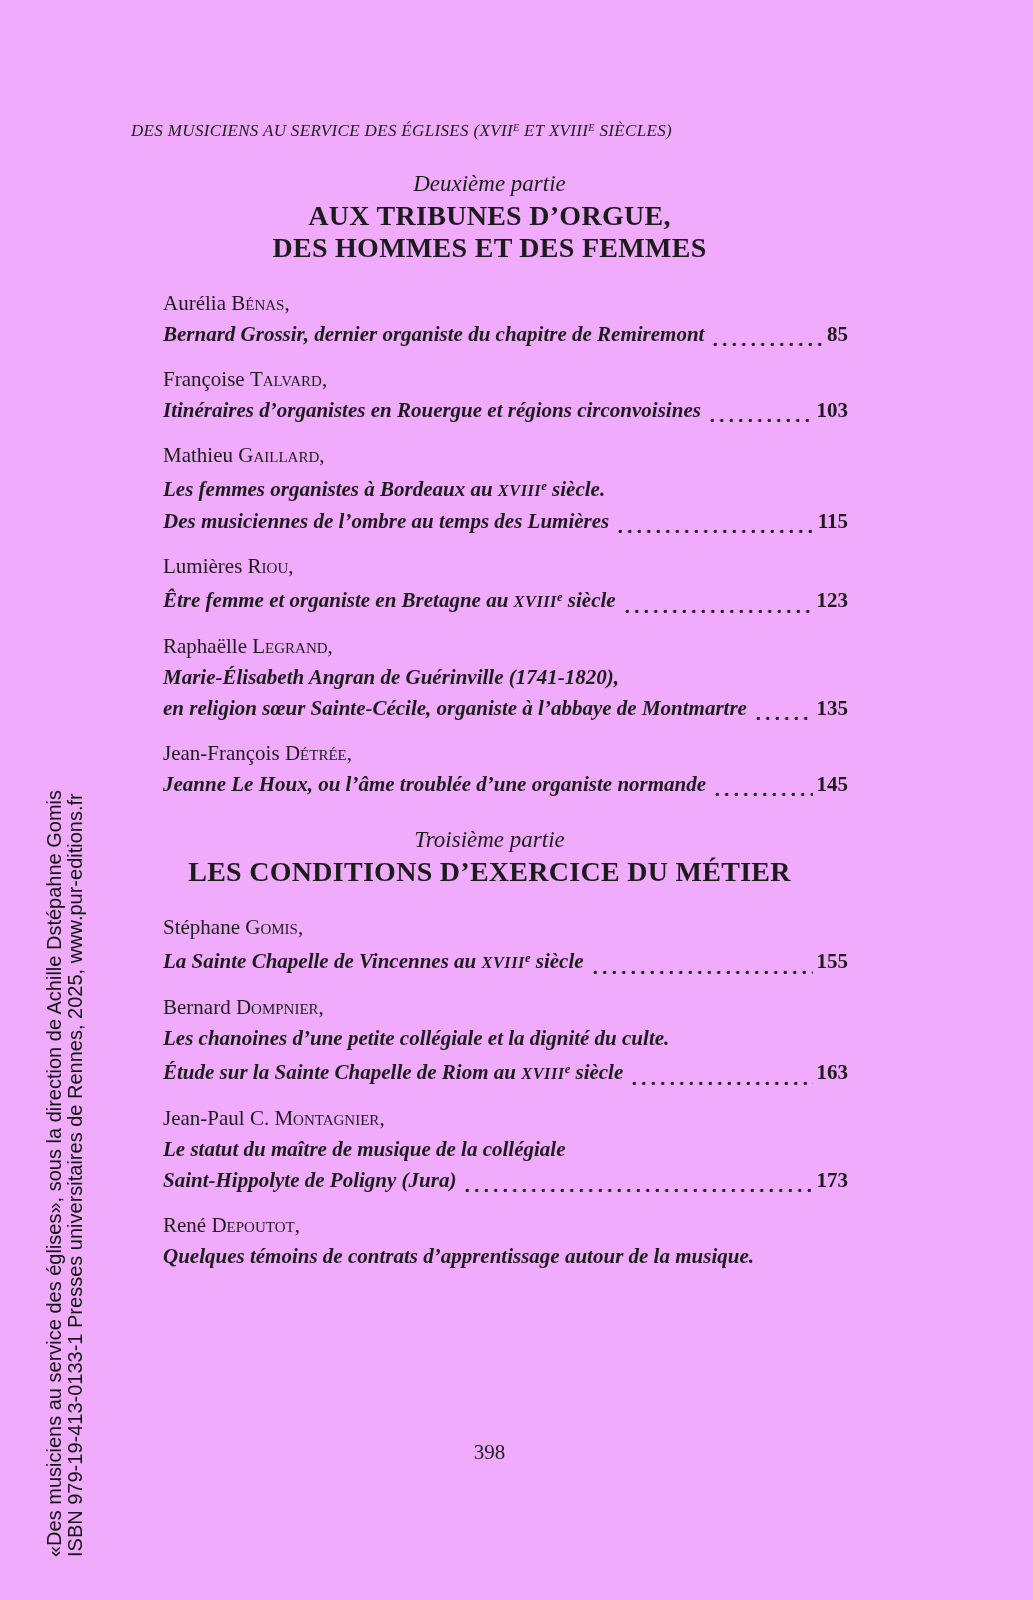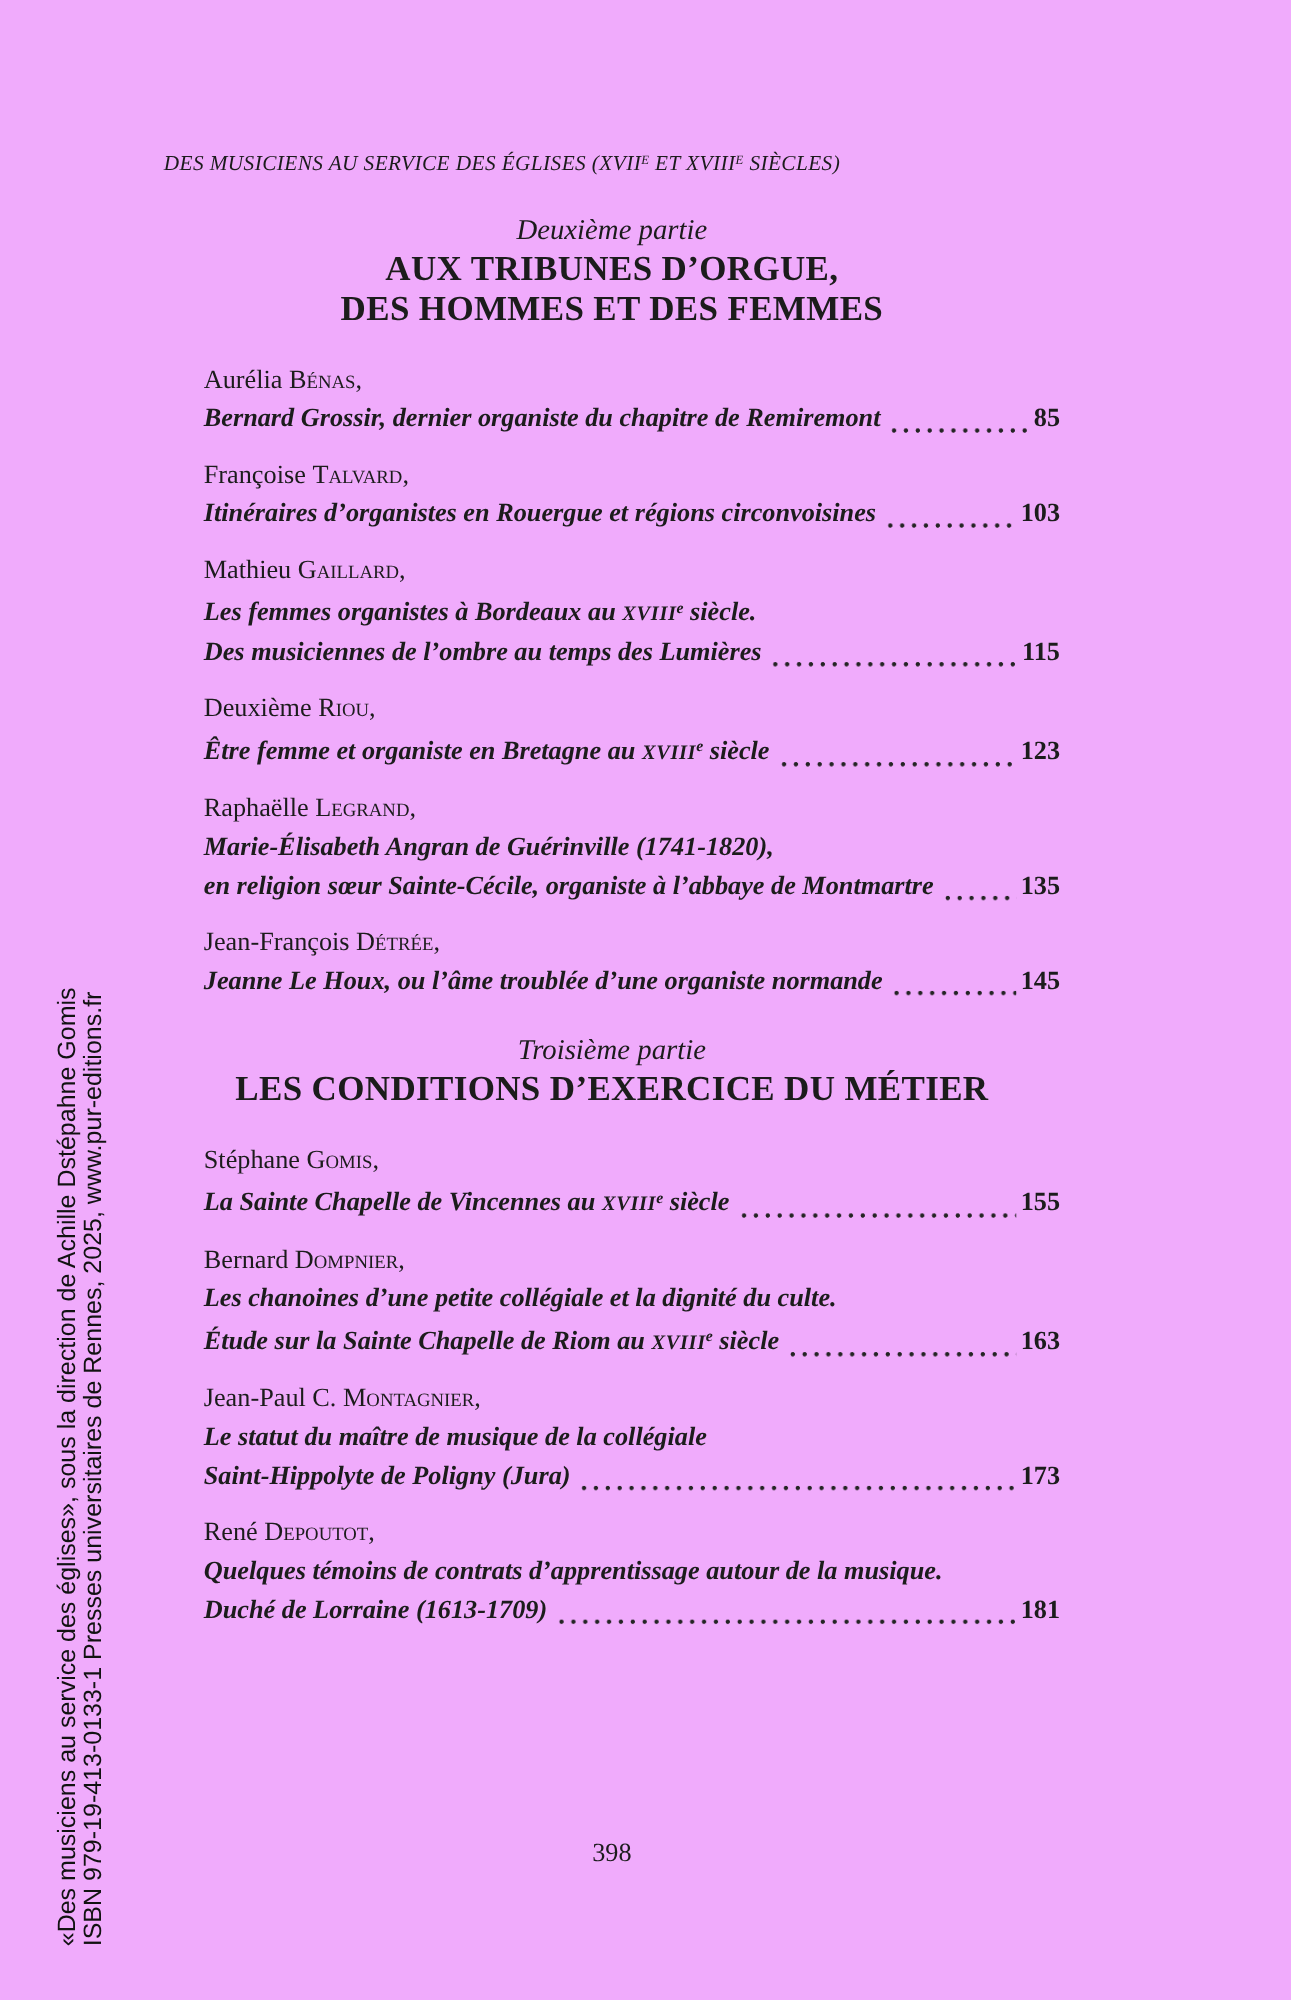--- a/index.html
+++ b/index.html
@@ -42,21 +42,21 @@
     flex: 1 1 auto; height: 5px;
     margin: 0 4px 3px 9px; align-self: flex-end;
     background-image: radial-gradient(circle at 2.2px 2.4px, #242424 1.45px, rgba(0,0,0,0) 2px);
     background-size: 9.5px 5px; background-repeat: repeat-x;
     min-width: 12px;
   }
   .page-num { font-style: normal; font-size: 21px; }
 
   
   .folio {
-    position: absolute; left: 131px; top: 1470px; width: 717px;
+    position: absolute; left: 131px; top: 1440px; width: 717px;
     text-align: center; font-size: 21px;
   }
 
   
   .watermark {
     position: absolute; left: 44px; top: 1557px; width: 852px;
     transform: rotate(-90deg); transform-origin: 0 0;
     font-family: "Liberation Sans", sans-serif;
     font-size: 20px; line-height: 21px; color: #121212;
     white-space: nowrap;
@@ -98,21 +98,21 @@
             <div class="title-line">
               <span class="title-text"><span>Les femmes organistes à Bordeaux au </span><span class="caps">XVIII</span><span class="sup">e</span><span> siècle.</span></span>
             </div>
             <div class="title-line">
               <span class="title-text"><span>Des musiciennes de l’ombre au temps des Lumières</span></span>
               <span class="leader"></span>
               <span class="page-num">115</span>
             </div>
           </div>
           <div class="toc-entry">
-            <div class="author-line"><span>Deuxième </span><span class="sc">Riou</span><span>,</span></div>
+            <div class="author-line"><span>Lumières </span><span class="sc">Riou</span><span>,</span></div>
             <div class="title-line">
               <span class="title-text"><span>Être femme et organiste en Bretagne au </span><span class="caps">XVIII</span><span class="sup">e</span><span> siècle</span></span>
               <span class="leader"></span>
               <span class="page-num">123</span>
             </div>
           </div>
           <div class="toc-entry">
             <div class="author-line"><span>Raphaëlle </span><span class="sc">Legrand</span><span>,</span></div>
             <div class="title-line">
               <span class="title-text"><span>Marie-Élisabeth Angran de Guérinville (1741-1820),</span></span>
@@ -167,25 +167,20 @@
               <span class="title-text"><span>Saint-Hippolyte de Poligny (Jura)</span></span>
               <span class="leader"></span>
               <span class="page-num">173</span>
             </div>
           </div>
           <div class="toc-entry">
             <div class="author-line"><span>René </span><span class="sc">Depoutot</span><span>,</span></div>
             <div class="title-line">
               <span class="title-text"><span>Quelques témoins de contrats d’apprentissage autour de la musique.</span></span>
             </div>
-            <div class="title-line">
-              <span class="title-text"><span>Duché de Lorraine (1613-1709)</span></span>
-              <span class="leader"></span>
-              <span class="page-num">181</span>
-            </div>
           </div>
         </div>
       </div>
     </div>
 
   <div class="folio">398</div>
 
   <div class="watermark">
     <div>«Des musiciens au service des églises», sous la direction de Achille Dstépahne Gomis</div>
     <div>ISBN 979-19-413-0133-1 Presses universitaires de Rennes, 2025, www.pur-editions.fr</div>

